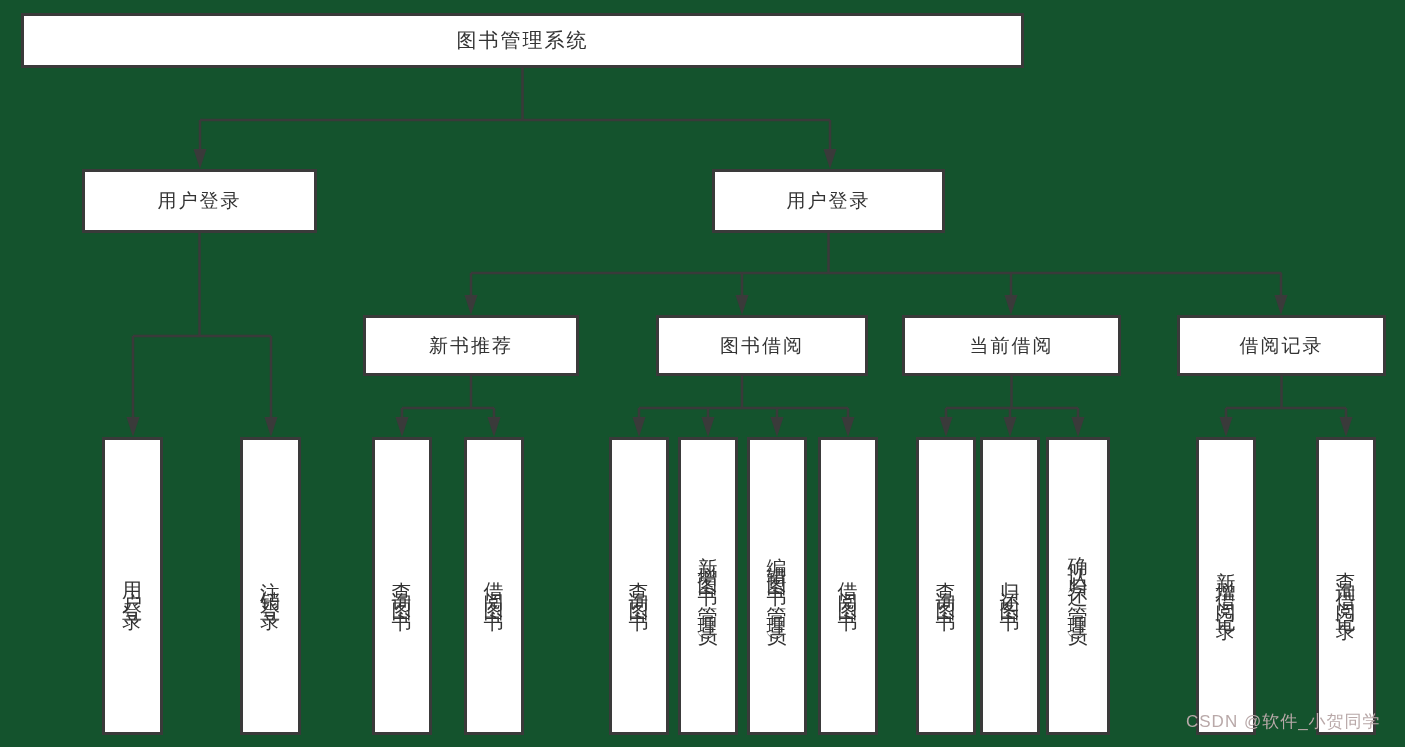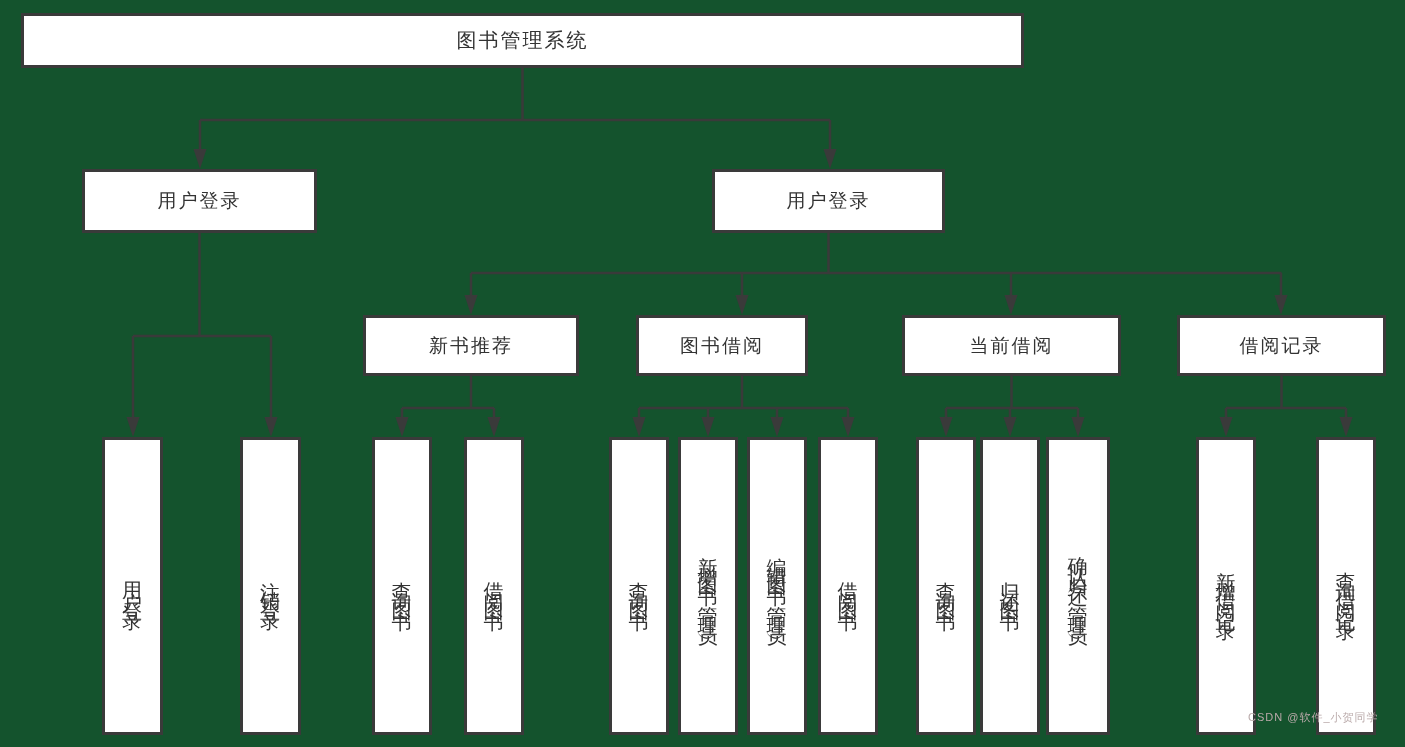--- a/index.html
+++ b/index.html
@@ -35,23 +35,23 @@
   }
   .box.leaf .vtext{
     writing-mode:vertical-rl;
     text-orientation:mixed;
     font-size:20px;
     letter-spacing:10px;
     line-height:1;
   }
   .watermark{
     position:absolute;
-    left:1248px;
+    left:1186px;
     top:710px;
-    font-size:11px;
+    font-size:17px;
     color:#b9a9a9;
     letter-spacing:1px;
     white-space:nowrap;
     z-index:5;
   }
 </style>
 </head>
 <body>
 
 <div class="canvas">
@@ -106,21 +106,21 @@
   <div class="box" style="left:82px;top:169px;width:235px;height:64px">
     <span>用户登录</span>
   </div>
   <div class="box" style="left:712px;top:169px;width:233px;height:64px">
     <span>用户登录</span>
   </div>
 
   <div class="box" style="left:363px;top:315px;width:216px;height:61px">
     <span>新书推荐</span>
   </div>
-  <div class="box" style="left:636px;top:315px;width:172px;height:61px">
+  <div class="box" style="left:656px;top:315px;width:212px;height:61px">
     <span>图书借阅</span>
   </div>
   <div class="box" style="left:1177px;top:315px;width:209px;height:61px">
     <span>借阅记录</span>
   </div>
   <div class="box" style="left:902px;top:315px;width:219px;height:61px">
     <span>当前借阅</span>
   </div>
 
   <div class="box leaf" style="left:102px;top:437px;width:61px;height:298px">

